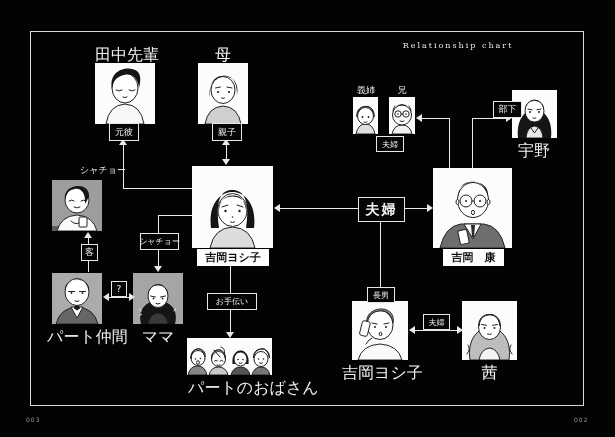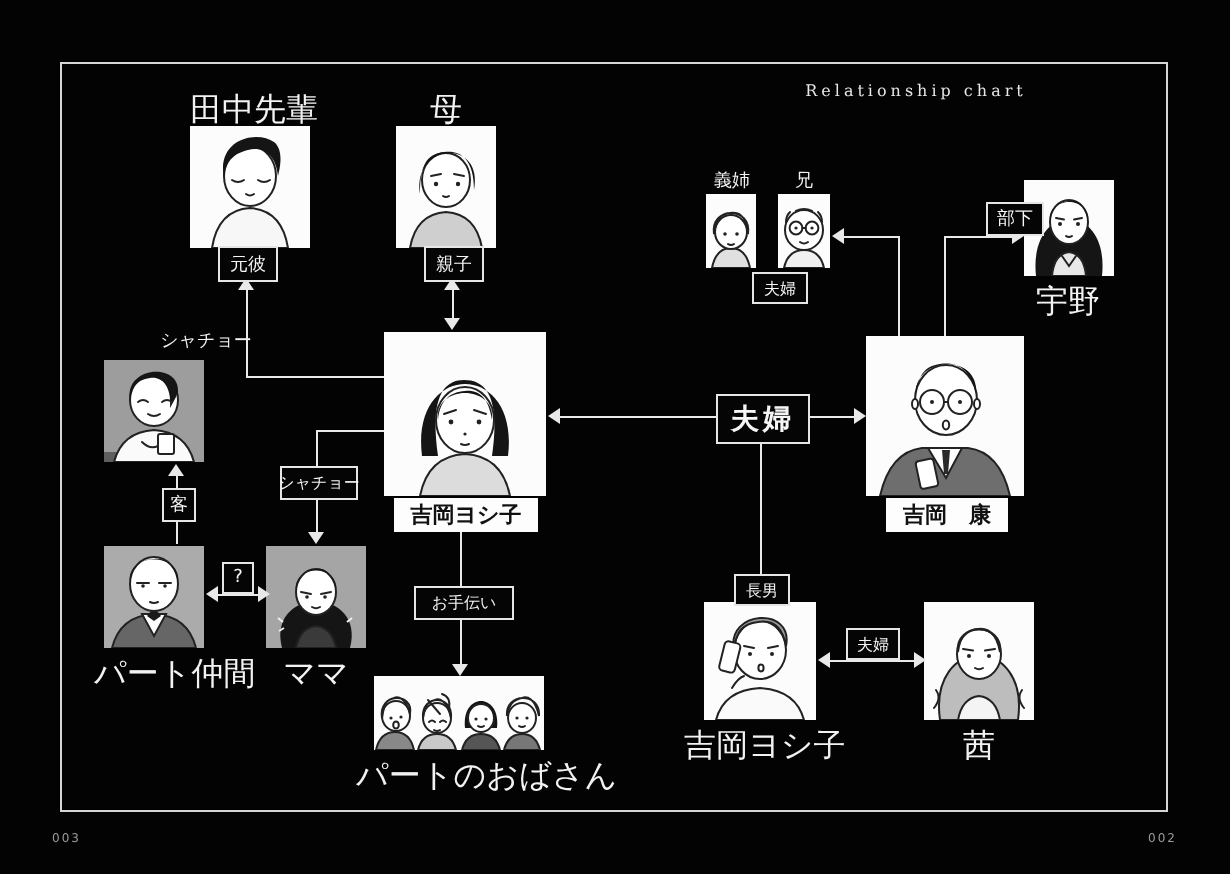--- a/index.html
+++ b/index.html
@@ -272,21 +272,21 @@
         <circle cx="56" cy="21.5" r="0.8" fill="#222"></circle>
       <path class="ln" d="M52 25 q1.5 1 3 0"></path>
       <path d="M65 37 Q67 29 74 29 Q81 29 83 37 Z" fill="#777" stroke="#222"></path>
       <ellipse cx="74" cy="21" rx="7" ry="7.5" fill="#fff" stroke="#222"></ellipse>
       <path d="M66.5 20 C65.5 8 83.5 8 82.5 20 C80.5 11 76.5 10 74 11 C69.5 12 67.5 14 66.5 20 Z" fill="#b9b9b9" stroke="#222"></path>
       <circle cx="71.5" cy="21" r="0.8" fill="#222"></circle>
         <circle cx="76.5" cy="21" r="0.8" fill="#222"></circle>
       <path class="ln" d="M72.5 25 q1.5 1 3 0"></path>
     </svg>
   </div>
-  <div class="plabel" style="left:178px;top:378px;width:115px;">パートのおばさん</div>
+  <div class="plabel" style="left:188px;top:378px;width:115px;">パートのおばさん</div>
 
   <div class="portrait" style="left:352px;top:301px;width:56px;height:59px;">
     <svg width="56" height="59" viewBox="0 0 56 59">
       <rect width="56" height="59" fill="#fcfcfc"></rect>
       <path d="M6 59 Q10 44 28 43 Q46 44 50 59 Z" fill="#fafafa" stroke="#222"></path>
       <ellipse cx="28" cy="24" rx="13" ry="14.5" fill="#fff" stroke="#222"></ellipse>
       <path d="M15 24 C11 4 45 2 41 22 C39 11 33 9 27 10 C19 11 16 15 15 24 Z" fill="#9a9a9a" stroke="#222"></path>
       <rect x="9" y="20" width="8" height="15" rx="2" transform="rotate(14 13 27)" fill="#fff" stroke="#222"></rect>
       <circle cx="23" cy="26" r="1" fill="#222"></circle>
         <circle cx="34" cy="26" r="1" fill="#222"></circle>

